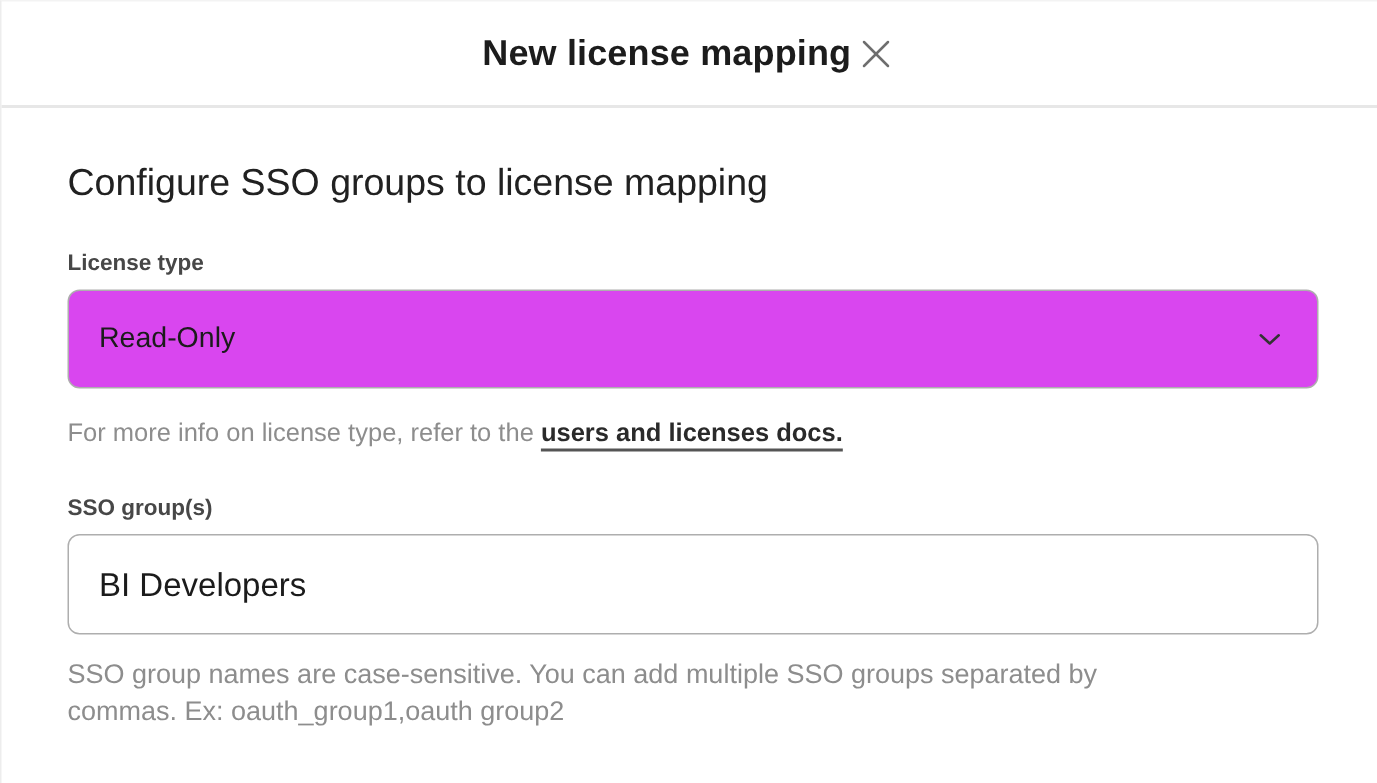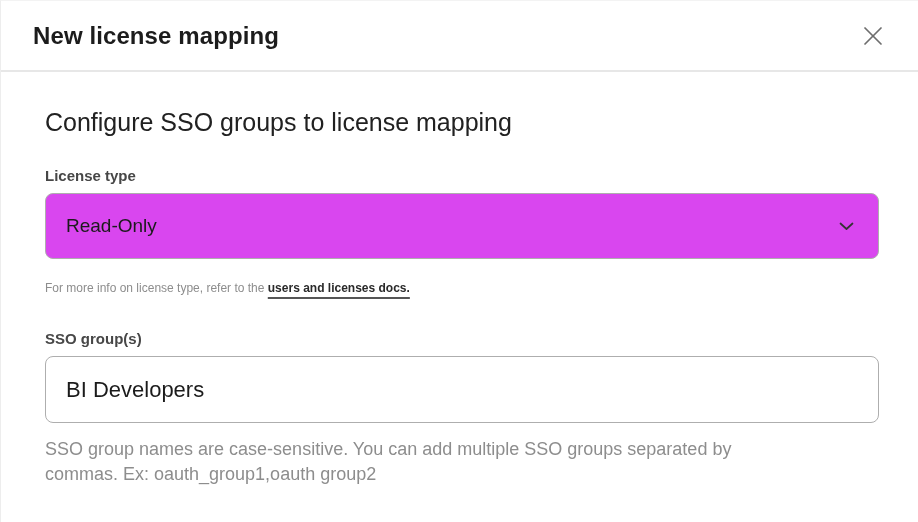--- a/index.html
+++ b/index.html
@@ -12,21 +12,21 @@
   .modal {
     width: 918px; height: 522px;
     background: #ffffff;
     border-left: 1px solid #ededed;
     border-top: 1px solid #f3f3f3;
   }
   .modal-header {
     height: 71px;
     display: flex;
     align-items: center;
-    justify-content: space-between;
+    justify-content: center;
     padding: 0 28px 0 32px;
     border-bottom: 2px solid #e7e7e7;
   }
   .modal-title {
     font-size: 24px;
     font-weight: 700;
     color: #1c1c1c;
     letter-spacing: 0.1px;
   }
   .close-btn {
@@ -64,21 +64,21 @@
     justify-content: space-between;
     padding: 0 24px 0 20px;
     cursor: pointer;
   }
   .select-value {
     font-size: 19px;
     color: #1b1b1b;
   }
   .help-text {
     margin-top: 17px;
-    font-size: 12px;
+    font-size: 17px;
     color: #8d8d8d;
     line-height: 25px;
   }
   .help-link {
     color: #2a2a2a;
     font-weight: 700;
     text-decoration: underline;
     text-decoration-color: #555555;
     text-decoration-thickness: 1.5px;
     text-underline-offset: 5px;

